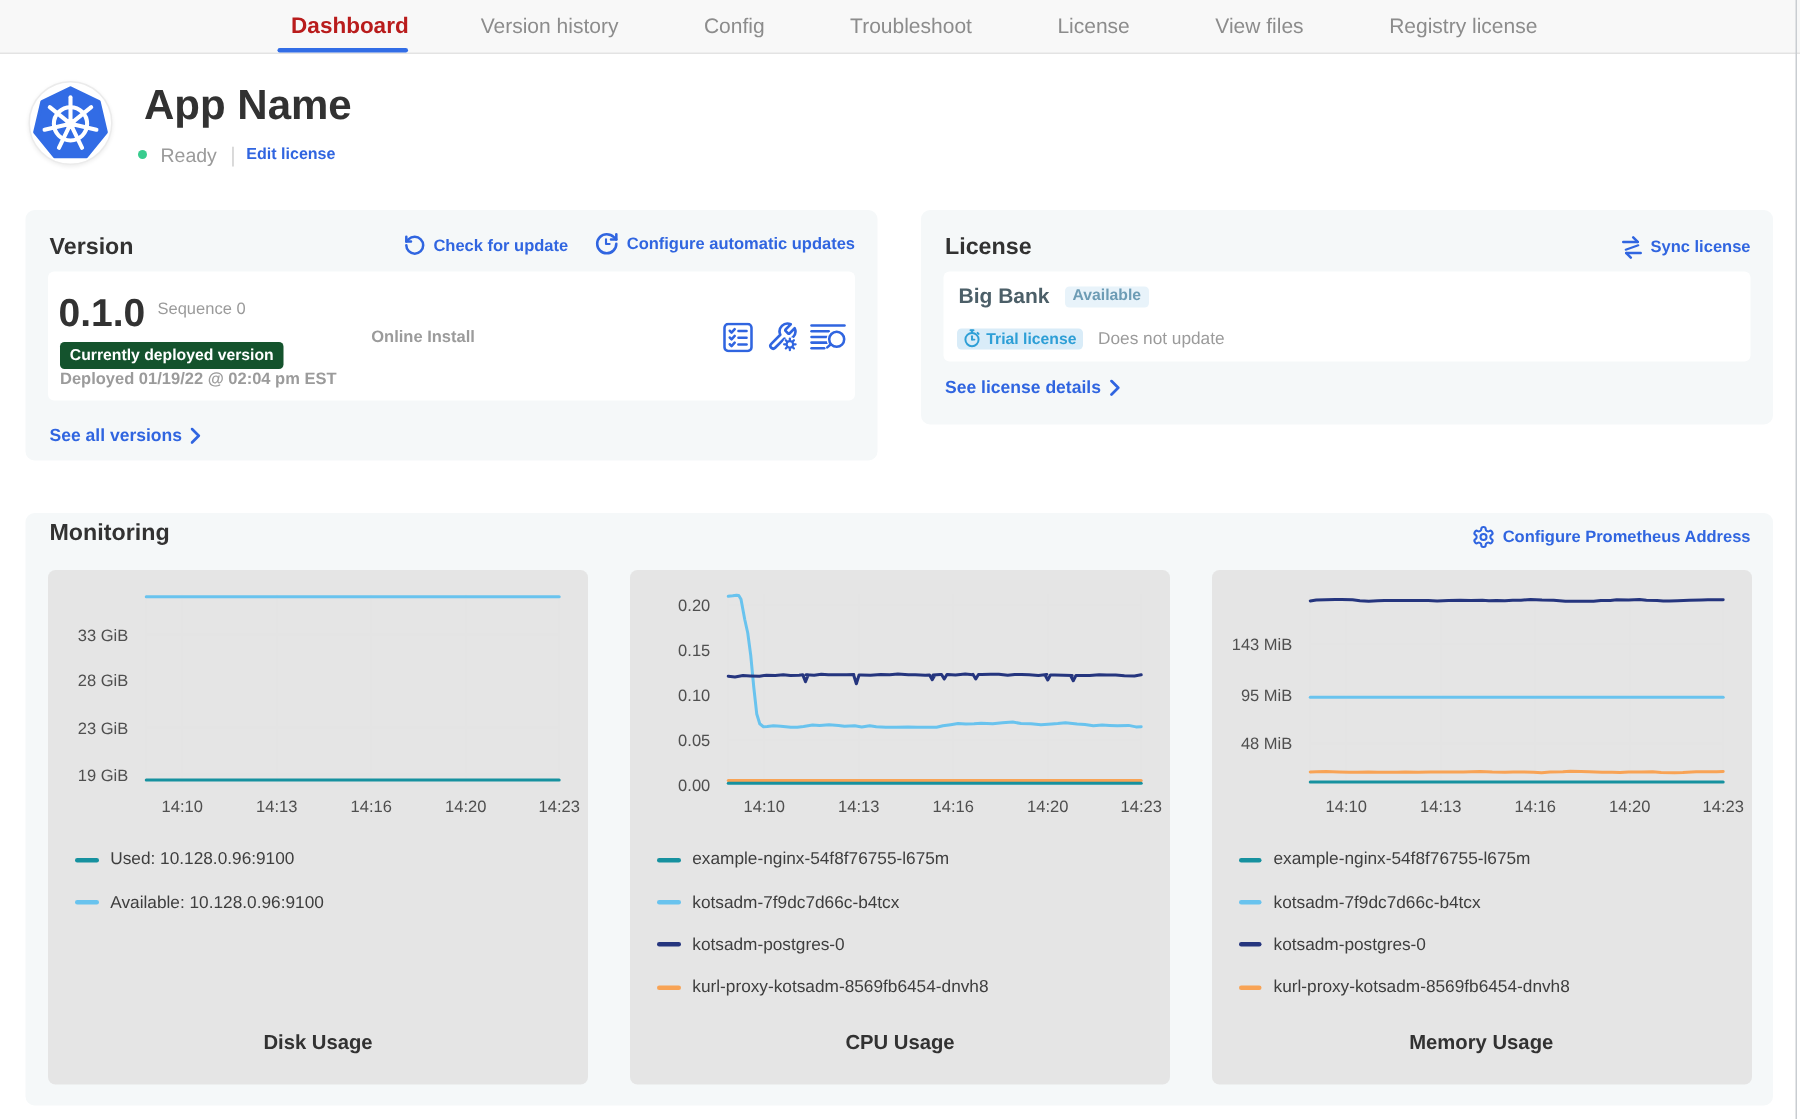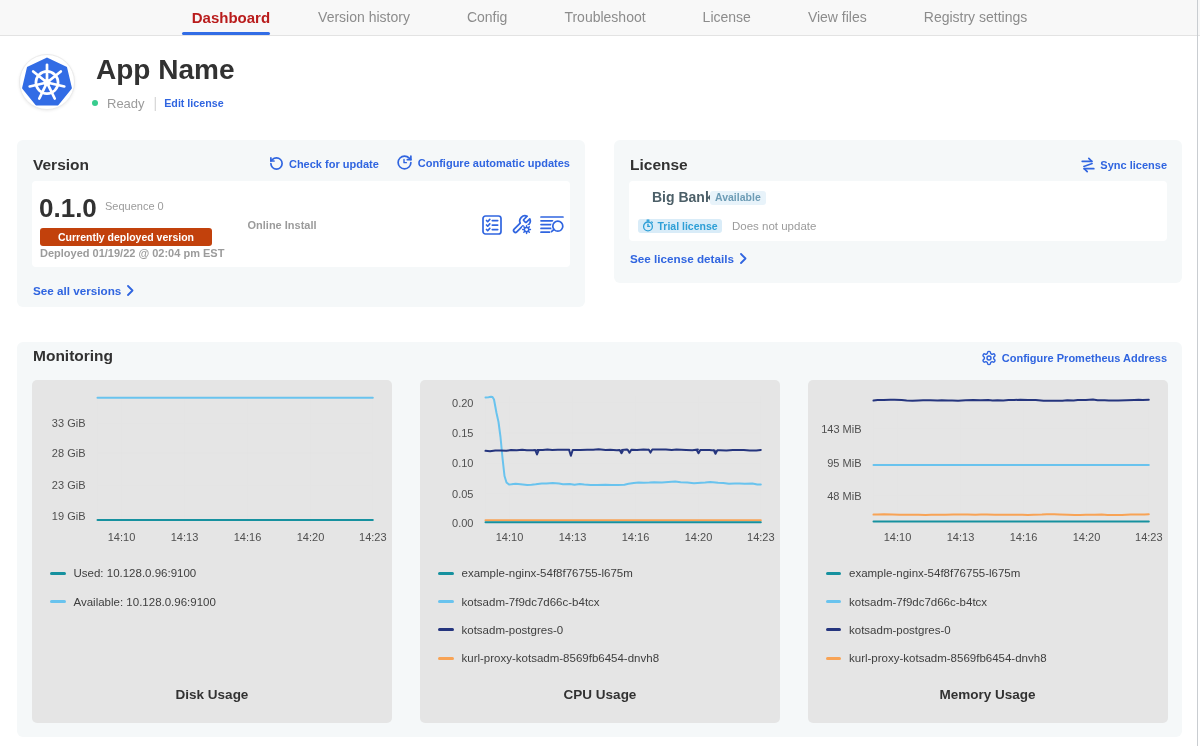--- a/index.html
+++ b/index.html
@@ -21,27 +21,27 @@
 .mcard{left:17px;top:342px;width:1165px;height:395px}
 .ctitle{position:absolute;left:16px;font-size:15.5px;font-weight:bold;color:#323232}
 .innercard{position:absolute;background:#fff;border-radius:4px}
 .vinner{left:15px;top:41px;width:538px;height:86px}
 .linner{left:15px;top:41px;width:538px;height:60px}
 .toplinks{position:absolute;right:15px;top:14px;display:flex;align-items:flex-end}
 .toplinks .blue{display:flex;align-items:center;font-size:11px}
 .toplinks svg{margin-right:5px}
 .vnum{position:absolute;left:7px;top:12.3px;font-size:26px;font-weight:bold;color:#323232}
 .seq{position:absolute;left:73px;top:19px;font-size:11px;color:#9b9b9b}
-.badge-green{position:absolute;left:8px;top:47px;width:172px;height:18px;background:#c2410c;border-radius:3px;color:#fff;font-size:10.5px;font-weight:bold;text-align:center;line-height:18px}
+.badge-green{position:absolute;left:8px;top:47px;width:149px;height:18px;background:#14532d;border-radius:3px;color:#fff;font-size:10.5px;font-weight:bold;text-align:center;line-height:18px}
 .deployed{position:absolute;left:8px;top:66px;font-size:11px;font-weight:bold;color:#9b9b9b}
 .oninstall{position:absolute;left:215.5px;top:37.5px;font-size:11px;font-weight:bold;color:#9b9b9b}
 .vicons{position:absolute;right:6px;top:33px;display:flex;align-items:center}
 .seelink{position:absolute;left:16px;font-size:11.7px;display:flex;align-items:center}
 .seelink svg{margin-left:6px}
-.bigbank{position:absolute;left:23px;top:8px;font-size:14px;font-weight:bold;color:#4c5f68}
+.bigbank{position:absolute;left:10px;top:8px;font-size:14px;font-weight:bold;color:#4c5f68}
 .unstable{position:absolute;left:81px;top:10px;height:13.5px;line-height:13.5px;padding:0 5px;background:#e8f3fa;border-radius:3px;color:#6d9cb5;font-size:10.5px;font-weight:bold}
 .trial{position:absolute;left:8.5px;top:38px;height:13.5px;display:flex;align-items:center;padding:0 4.5px;background:#d9ecf8;border-radius:3px;color:#2e9fd6;font-size:10.5px;font-weight:bold}
 .trial svg{margin-right:3.5px}
 .noexpire{position:absolute;left:103px;top:38.5px;font-size:11.5px;color:#9b9b9b}
 .chartcard{position:absolute;top:38px;width:360px;height:343px;background:#e5e5e5;border-radius:5px}
 .cc1{left:15px}.cc2{left:403px}.cc3{left:790.5px}
 .lrow{display:flex;align-items:center;height:28.4px}
 .ldash{width:15.5px;height:3px;border-radius:2px;margin-right:8px;flex:none}
 .ltext{font-size:11.5px;color:#3e3e3e}
 .legend{position:absolute;left:18px;top:179px}
@@ -50,21 +50,21 @@
 </style></head>
 <body>
 <div class="nav">
     <div class="tabs">
 <div class="tab active">Dashboard</div>
 <div class="tab">Version history</div>
 <div class="tab">Config</div>
 <div class="tab">Troubleshoot</div>
 <div class="tab">License</div>
 <div class="tab">View files</div>
-<div class="tab">Registry settings</div>
+<div class="tab">Registry license</div>
 </div>
   </div>
 
 <div class="applogo">
 <svg width="50" height="50" viewBox="0 0 46 46">
 <polygon points="23,1.5 40.5,9.9 44.9,28.6 32.8,43.6 13.2,43.6 1.1,28.6 5.5,9.9" fill="#326ce5" stroke="#326ce5" stroke-width="2" stroke-linejoin="round"></polygon>
 <g stroke="#fff" stroke-width="2.5" stroke-linecap="round">
 <circle cx="23" cy="23.5" r="10.2" fill="none"></circle>
 <line x1="23" y1="23.5" x2="23" y2="7.2"></line>
 <line x1="23" y1="23.5" x2="35.7" y2="13.3"></line>

